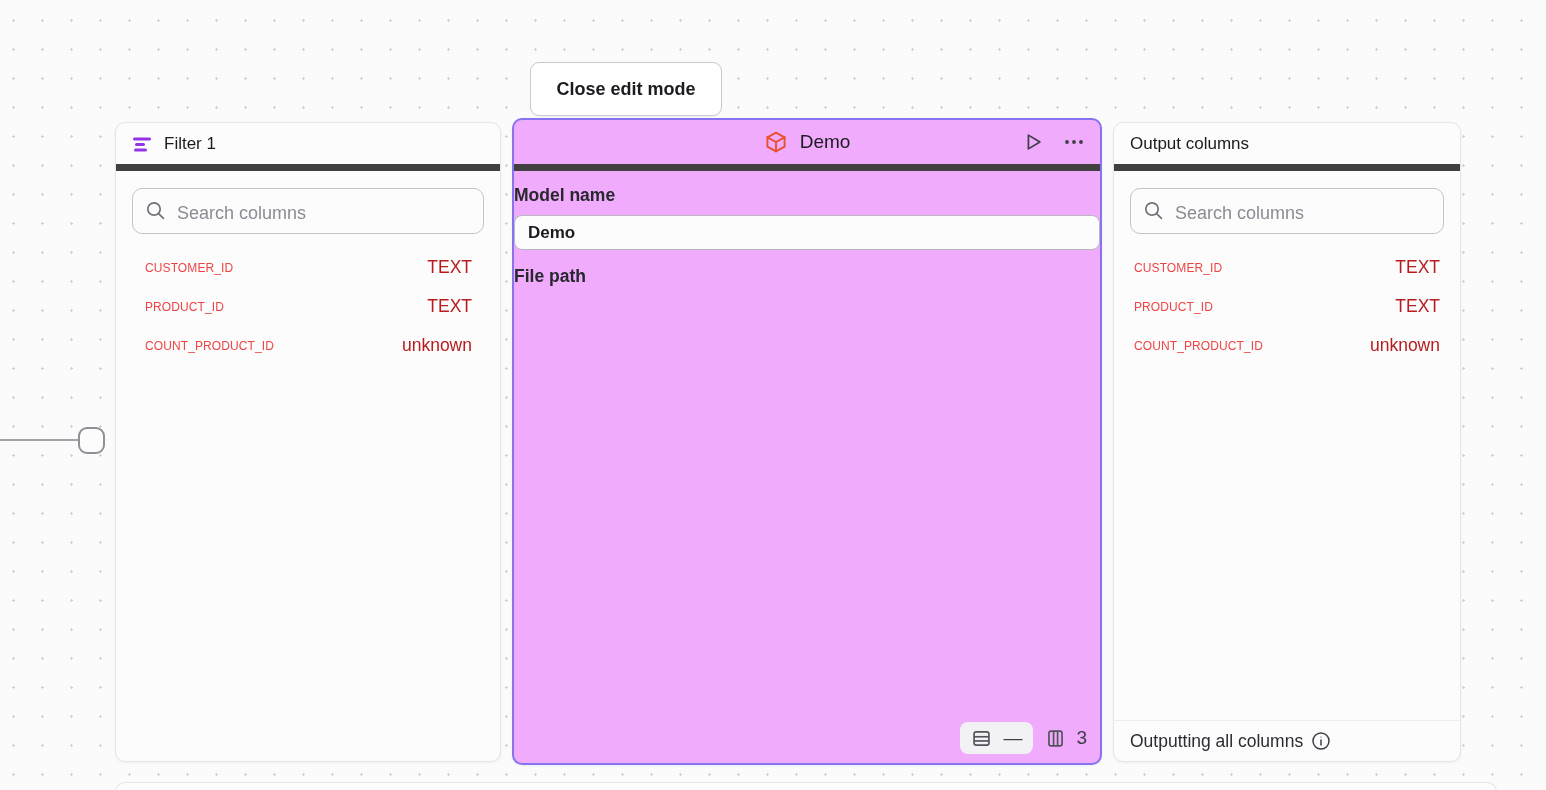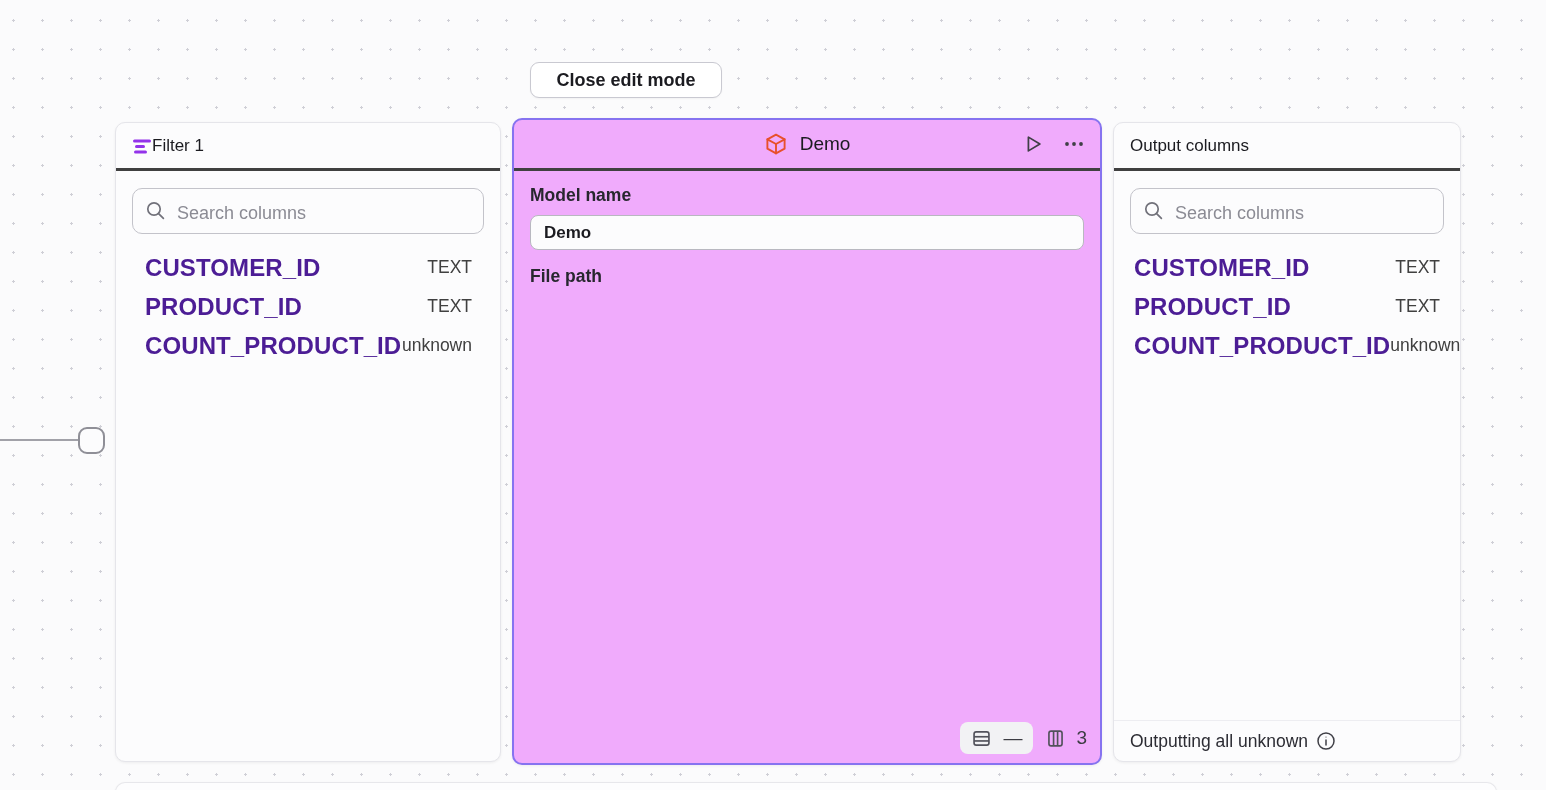--- a/index.html
+++ b/index.html
@@ -19,36 +19,36 @@
     position: absolute; left: 0; top: 439px; width: 80px; height: 2px;
     background: #a1a1a8;
   }
   .connector-handle {
     position: absolute; left: 78px; top: 427px; width: 27px; height: 27px;
     border: 2px solid #8f8f97; border-radius: 9px; background: #fcfcfd;
   }
 
   
   .close-edit-btn {
-    position: absolute; left: 530px; top: 62px; width: 192px; height: 36px;
+    position: absolute; left: 530px; top: 62px; width: 192px; height: 54px;
     background: #ffffff; border: 1px solid #c9c9d1; border-radius: 9px;
     font-family: inherit; font-size: 18px; font-weight: 700; color: #1b1b20;
     display: flex; align-items: center; justify-content: center;
     box-shadow: 0 1px 2px rgba(0,0,0,0.04); cursor: pointer;
   }
 
   
   .panel {
     position: absolute; background: #fcfcfd;
     border: 1px solid #e5e5ea; border-radius: 10px;
     box-shadow: 0 1px 3px rgba(17,17,24,0.06);
   }
   .panel-header {
     height: 48px; display: flex; align-items: center;
-    padding: 0 16px; border-bottom: 3px solid #404040; 
+    padding: 0 16px; border-bottom: 7px solid #404040; gap: 12px;
   }
   .panel-title { font-size: 17px; color: #1b1b20; }
 
   .search-box {
     margin: 17px 16px 10px 16px; height: 46px; position: relative;
   }
   .search-box input {
     width: 100%; height: 100%;
     border: 1px solid #c3c3ca; border-radius: 10px; background: #fcfcfd;
     padding: 4px 12px 0 44px; font-family: inherit; font-size: 18px; color: #1b1b20;
@@ -58,22 +58,22 @@
   .search-icon {
     position: absolute; left: 13px; top: 12px; width: 21px; height: 21px;
     pointer-events: none;
   }
 
   .col-list { padding: 4px 0; }
   .col-row {
     height: 39px; display: flex; align-items: center; justify-content: space-between;
     padding: 0 28px 0 29px; cursor: default;
   }
-  .col-row .col-name { font-size: 24px; color: #4c1d95; letter-spacing: 0.1px; font-weight: bold; }
-  .col-row .col-type { font-size: 17.5px; color: #404040; }
+  .col-row .col-name { font-size: 12px; color: #ef4444; letter-spacing: 0.1px; }
+  .col-row .col-type { font-size: 17.5px; color: #b91c1c; }
 
   
   #filter-panel { left: 115px; top: 122px; width: 386px; height: 640px; }
 
   
   #model-panel {
     left: 512px; top: 118px; width: 590px; height: 647px;
     border: 2.5px solid #8673f0; background: #f0abfc;
   }
   #model-panel .panel-header {
@@ -83,21 +83,21 @@
   #model-panel .panel-title { font-size: 19px; }
   .header-actions {
     position: absolute; right: 14px; top: 0; height: 100%;
     display: flex; align-items: center; gap: 16px;
   }
   .icon-btn {
     background: none; border: none; padding: 2px; cursor: pointer;
     display: flex; align-items: center; justify-content: center;
   }
 
-  .model-body { padding: 14px 16px; }
+  .model-body { padding: 14px 0; }
   .field-label { font-size: 17.5px; font-weight: 600; color: #27272e; margin-bottom: 9px; }
   .text-field {
     width: 100%; height: 35px; border: 1px solid #b8b8c0; border-radius: 8px;
     background: #fcfcfd; padding: 0 13px; font-family: inherit;
     font-size: 17px; font-weight: 600; color: #1b1b20; outline: none;
     margin-bottom: 16px;
   }
   .select-field {
     width: 100%; height: 35px; border: 1px solid #b8b8c0; border-radius: 8px;
     background: #fcfcfd; display: flex; align-items: center; justify-content: space-between;
@@ -260,21 +260,21 @@
     <div class="col-row">
       <span class="col-name">PRODUCT_ID</span>
       <span class="col-type">TEXT</span>
     </div>
     <div class="col-row">
       <span class="col-name">COUNT_PRODUCT_ID</span>
       <span class="col-type">unknown</span>
     </div>
   </div>
   <div class="output-footer">
-    <span class="footer-text">Outputting all unknown</span>
+    <span class="footer-text">Outputting all columns</span>
     <span>
       <svg width="20" height="20" viewBox="0 0 20 20" fill="none" stroke="#3f3f46" stroke-width="1.5">
         <circle cx="10" cy="10" r="8"></circle>
         <line x1="10" y1="9" x2="10" y2="14" stroke-linecap="round"></line>
         <circle cx="10" cy="6" r="0.6" fill="#3f3f46" stroke="none"></circle>
       </svg>
     </span>
   </div>
 </div>
 

